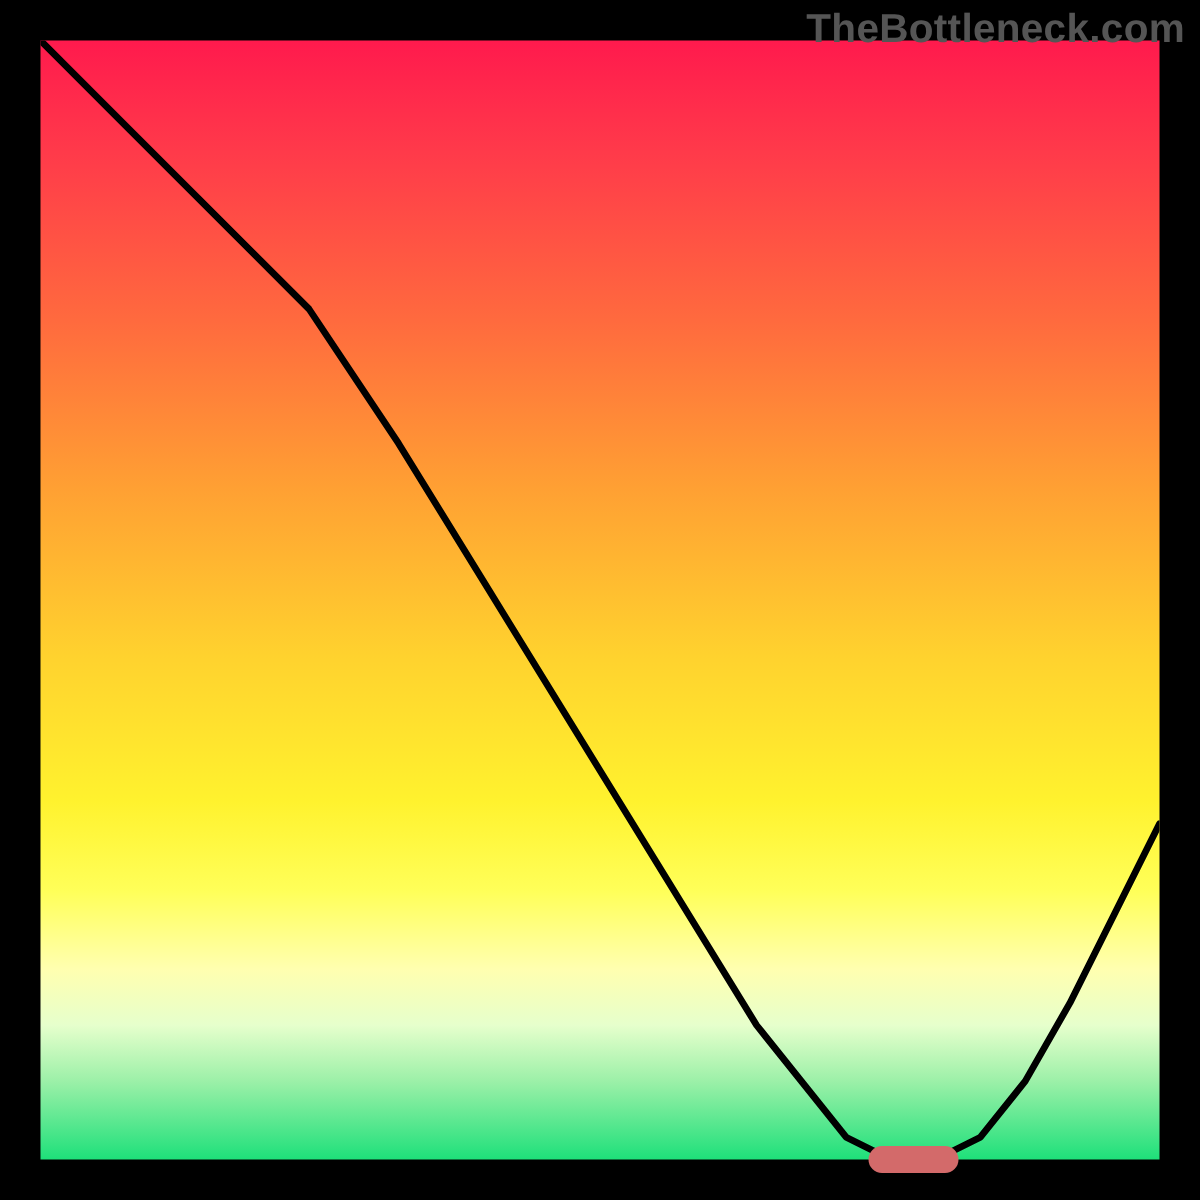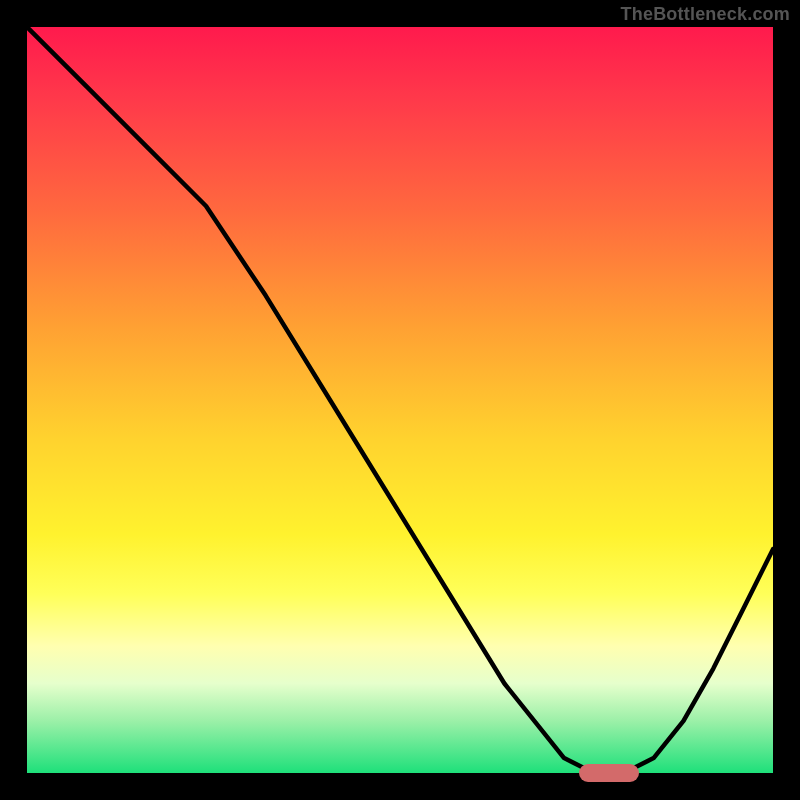--- a/index.html
+++ b/index.html
@@ -34,21 +34,21 @@
       #ffffb0 83%,
       #e6ffcc 88%,
       #9cf0a8 93%,
       #1ee07a 100%
     );
   }
   .watermark {
     position: absolute;
     top: 4px;
     right: 10px;
-    font-size: 18px;
+    font-size: 27px;
     font-weight: 600;
     color: #555;
     letter-spacing: 0.2px;
     user-select: none;
   }
   .curve {
     position: absolute;
     left: 27px;
     top: 27px;
     width: 746px;

